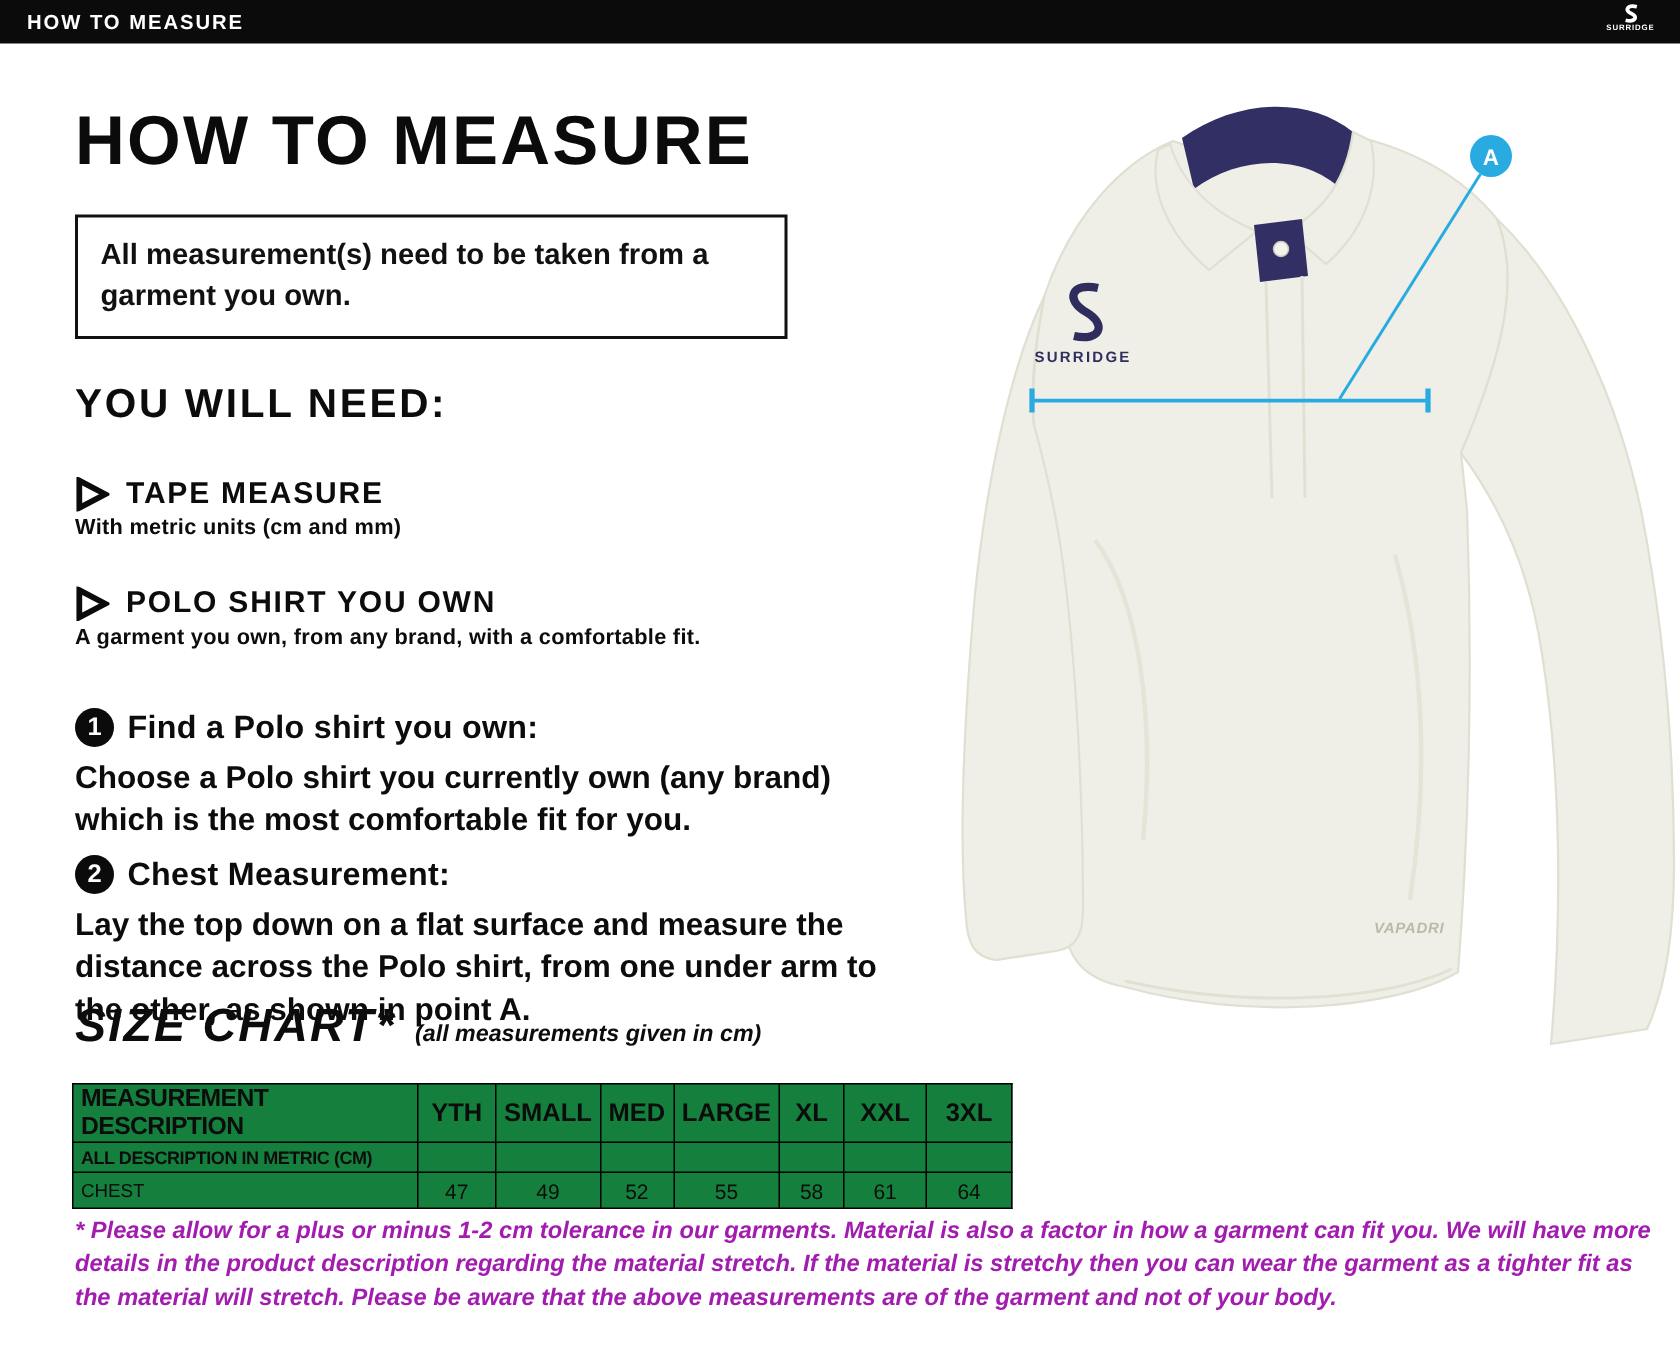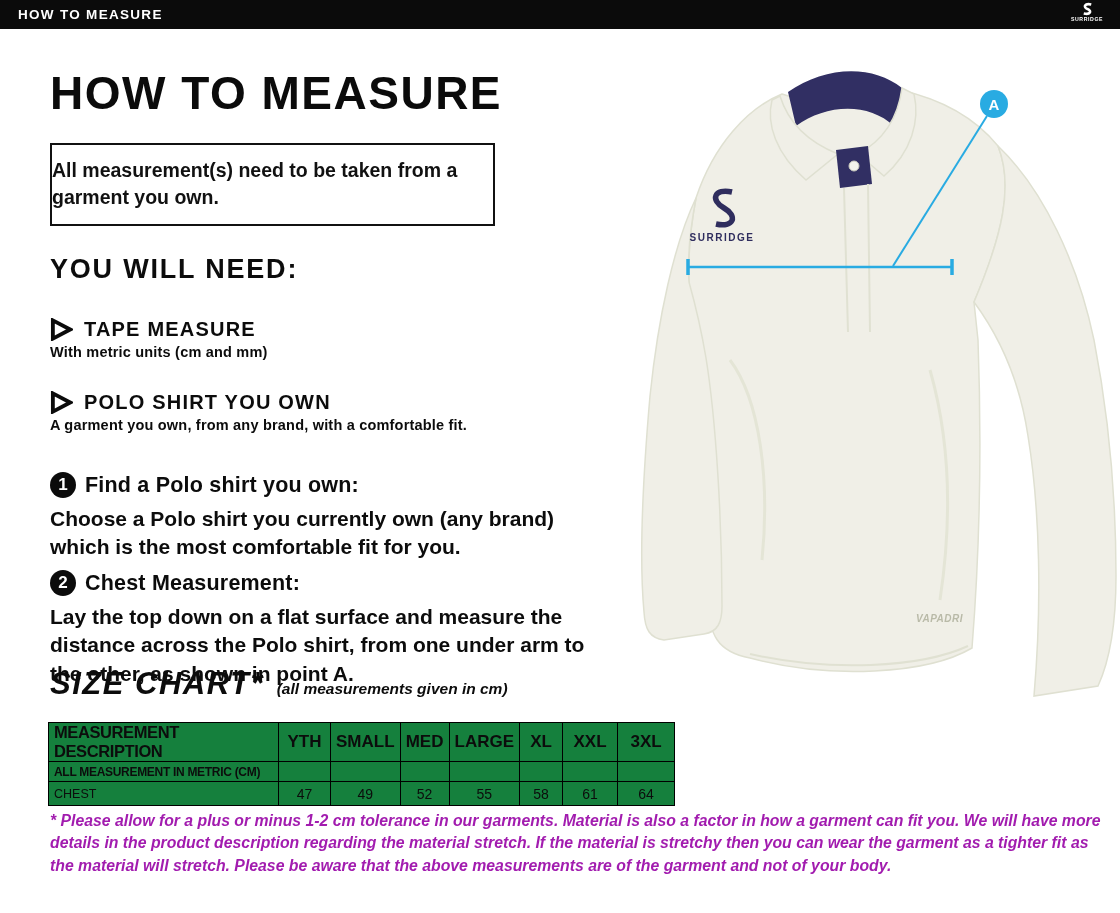--- a/index.html
+++ b/index.html
@@ -10,21 +10,21 @@
   .topbar{position:absolute;left:0;top:0;width:1120px;height:29px;background:#0b0b0b;}
   .topbar-title{position:absolute;left:18px;top:0;line-height:29px;color:#ffffff;
                 font-size:13.5px;font-weight:bold;letter-spacing:1.3px;}
   .topbar-logo{position:absolute;right:7px;top:1px;width:52px;height:27px;text-align:center;}
   .topbar-logo svg{display:block;margin:1px auto 0;}
   .topbar-brand{display:block;color:#ffffff;font-size:5.2px;font-weight:bold;letter-spacing:0.6px;line-height:6px;}
 
   
   .page-title{position:absolute;left:50px;top:66px;margin:0;font-size:46px;font-weight:bold;
               letter-spacing:1.5px;color:#0b0b0b;}
-  .notice{position:absolute;left:50px;top:143px;width:441px;border:2.5px solid #111;padding:12px 0;}
+  .notice{position:absolute;left:50px;top:143px;width:441px;border:2.5px solid #111;padding:12px 15px;}
   .notice p{margin:0;font-size:19.5px;font-weight:bold;line-height:1.4;color:#111;}
 
   .ywn-heading{position:absolute;left:50px;top:254px;margin:0;font-size:27px;font-weight:bold;letter-spacing:1.8px;}
 
   .need-item{position:absolute;left:50px;}
   .need-item.first{top:318px;}
   .need-item.second{top:391px;}
   .need-row{display:flex;align-items:center;gap:11px;}
   .need-title{font-size:20px;font-weight:bold;letter-spacing:1.2px;}
   .need-desc{margin:3px 0 0 0;font-size:14.5px;font-weight:bold;letter-spacing:0.2px;}
@@ -134,21 +134,21 @@
         <th class="size col-small">SMALL</th>
         <th class="size col-med">MED</th>
         <th class="size col-large">LARGE</th>
         <th class="size col-xl">XL</th>
         <th class="size col-xxl">XXL</th>
         <th class="size col-3xl">3XL</th>
       </tr>
     </thead>
     <tbody>
       <tr class="metric-row">
-        <td class="rowlabel">ALL MEASUREMENT IN METRIC (CM)</td>
+        <td class="rowlabel">ALL DESCRIPTION IN METRIC (CM)</td>
         <td></td>
         <td></td>
         <td></td>
         <td></td>
         <td></td>
         <td></td>
         <td></td>
       </tr>
       <tr class="value-row">
         <td class="rowlabel">CHEST</td>

